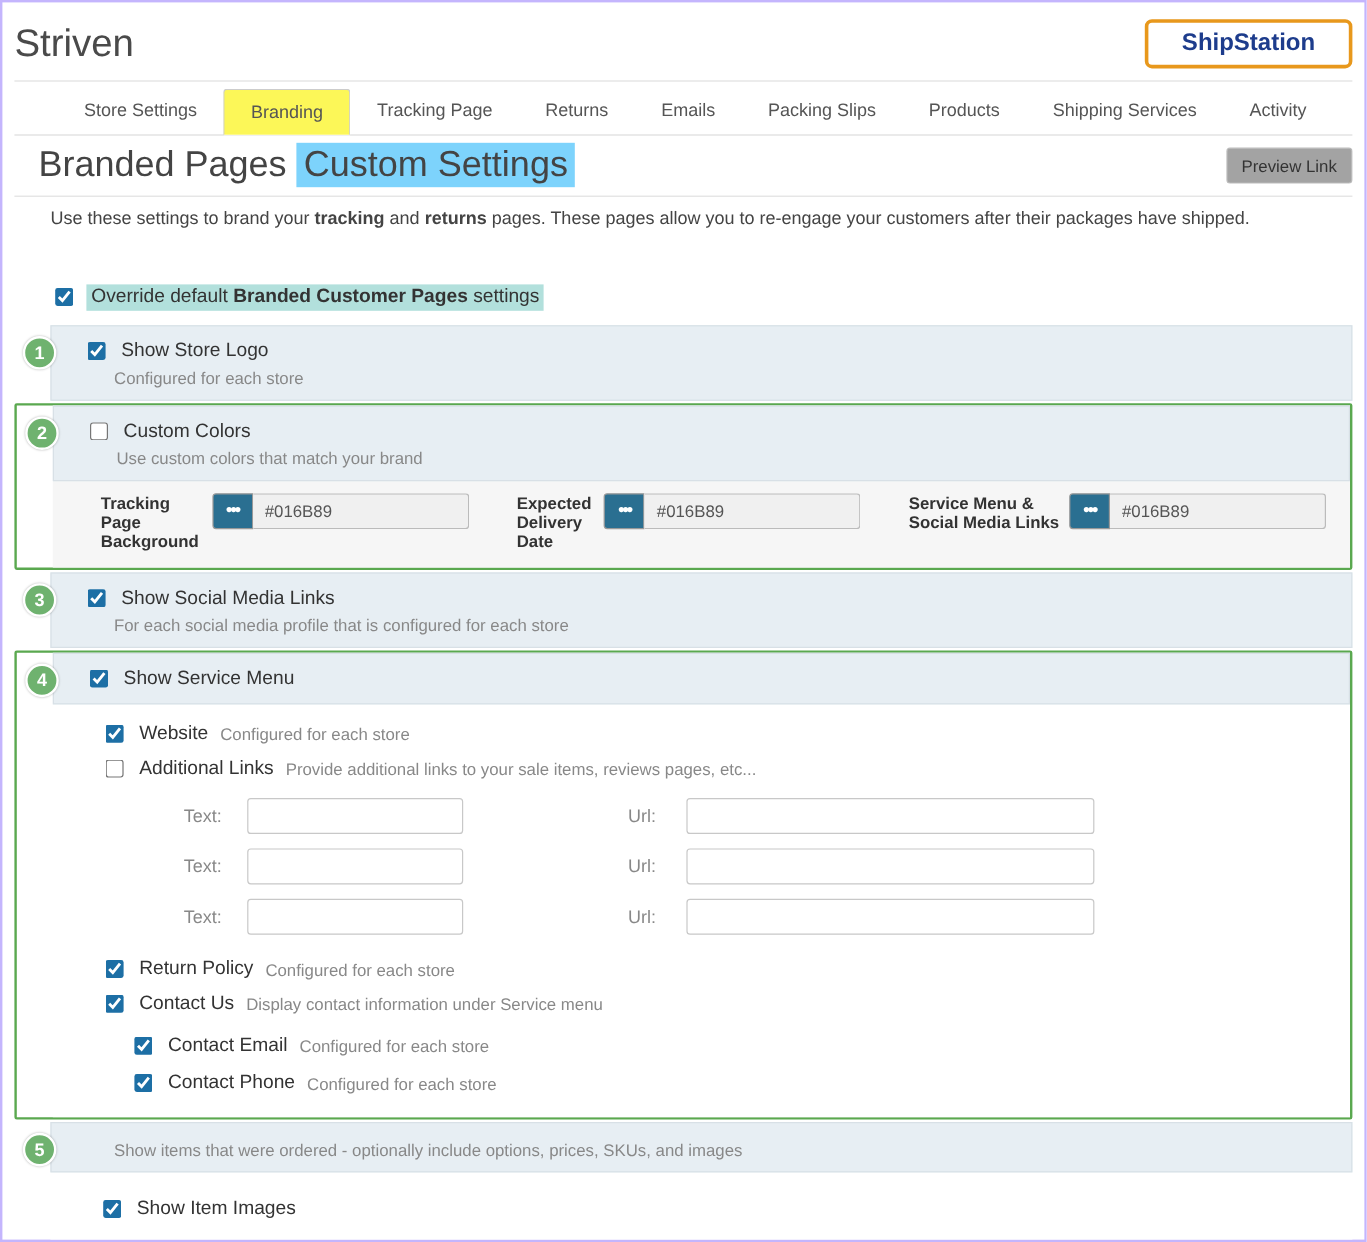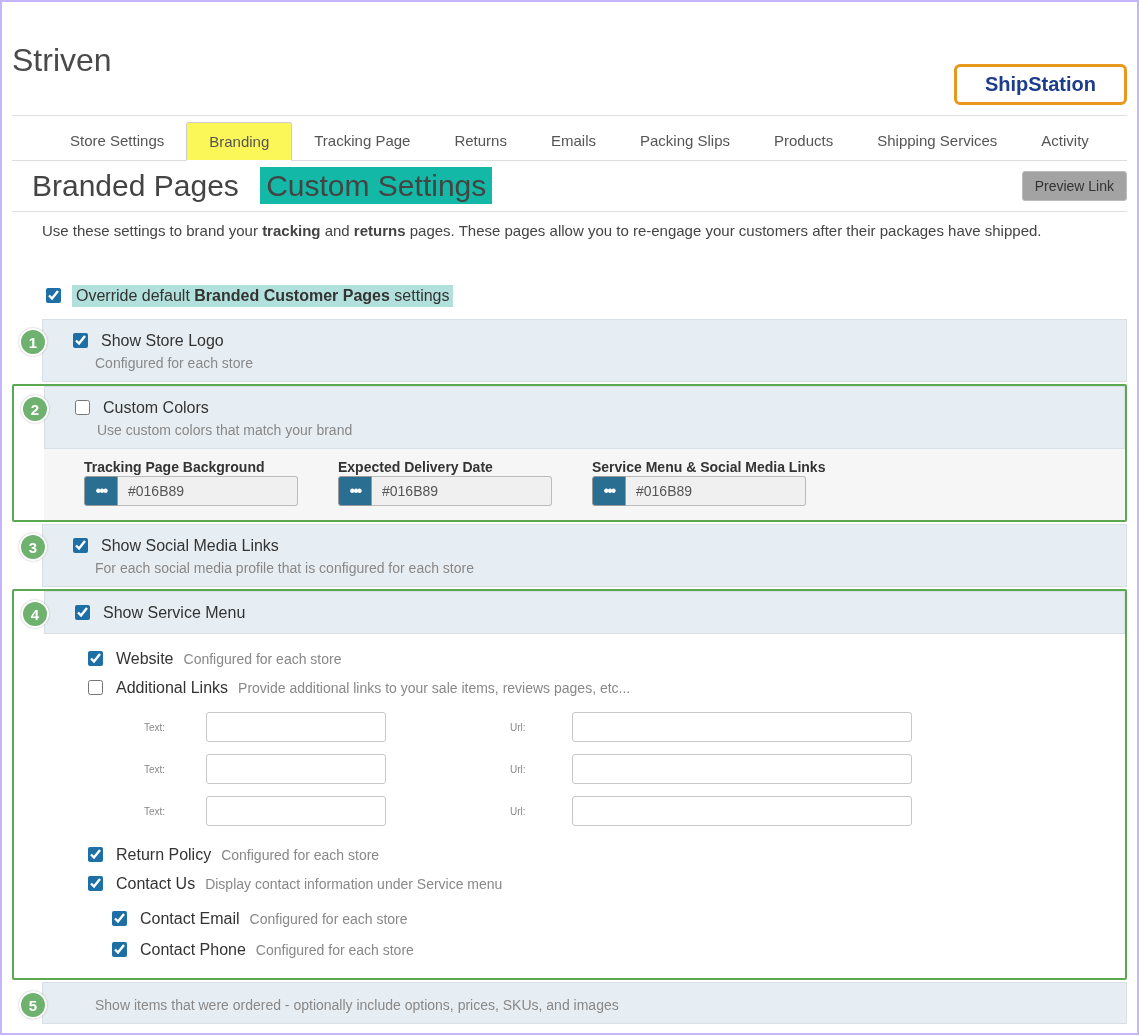--- a/index.html
+++ b/index.html
@@ -27,21 +27,20 @@
     color: #4a4a4a;
     font-weight: 400;
   }
   .ship-badge {
     border: 3px solid #e8981c;
     border-radius: 6px;
     padding: 6px 28px;
     color: #1d3c8c;
     font-weight: 700;
     font-size: 20px;
-    margin-top: 48px;
   }
   .hr { height:1px; background:#e0e0e0; margin: 0 0 6px 0;}
   .tabs {
     display: flex;
     gap: 0;
     border-bottom: 1px solid #ddd;
     padding-left: 36px;
   }
   .tab {
     padding: 10px 22px;
@@ -57,21 +56,21 @@
     margin-bottom: -1px;
   }
   .page-head {
     display: flex;
     justify-content: space-between;
     align-items: center;
     padding: 8px 0 8px 20px;
     border-bottom: 1px solid #e0e0e0;
   }
   .page-title { font-size: 30px; color:#444; }
-  .hl-title { background:#14b8a6; padding:2px 6px;margin-left:13px;}
+  .hl-title { background:#7dd3fc; padding:2px 6px;}
   .preview-btn {
     border:1px solid #bbb; border-radius:3px;
     background:#a3a3a3; font-size:14px;
     padding:6px 12px; color:#333;
   }
   .intro {
     padding: 10px 0 6px 30px;
     font-size: 15px; color:#444;
   }
   .override-row { padding: 2px 0 12px 30px; display:flex; align-items:flex-start; gap:8px;margin-top:38px;}
@@ -90,40 +89,40 @@
     width:28px; height:28px; border-radius:50%; border:2px solid #fff;
     background:#6fb26f; color:#fff; font-size:15px; font-weight:600;
     display:flex; align-items:center; justify-content:center;
     box-shadow:0 0 2px rgba(0,0,0,.3);
   }
   .section-body { margin-left:30px; padding:10px 20px 14px 40px; background:#f6f6f6;}
   .section-body.white { background:#fff;}
   .green-box { border:2px solid #5aa84f; border-radius:2px; }
 
   .color-row { display:flex; gap:40px; }
-  .color-col { display:flex; flex-direction:column; gap:1px; }
+  .color-col { display:flex; gap:1px; }
   .color-label { font-weight:600; font-size:14px; color:#333;}
   .color-input { display:flex; }
   .color-chip {
     width:34px; height:30px; background:#2a6f91; border:1px solid #999;
     border-radius:3px 0 0 3px; display:flex; align-items:center; justify-content:center;
     color:#fff; font-size:16px; letter-spacing:-2px;
   }
   .color-field {
     width:180px; height:30px; border:1px solid #bbb; border-left:0;
     border-radius:0 3px 3px 0; background:#f0f0f0;
     padding:0 10px; font-size:14px; color:#555;
   }
 
   .sub-row { display:flex; align-items:center; gap:10px; padding:4px 0; font-size:16px; color:#333;}
   .sub-row .hint { font-size:14px; color:#888;}
   .indent1 { padding-left:24px;}
   .link-grid { padding:4px 0 8px 60px;}
   .link-row { display:flex; align-items:center; gap:12px; padding:6px 0;}
-  .link-row label { width:50px; text-align:left; font-size:10px; color:#888;}
+  .link-row label { width:50px; text-align:center; font-size:15px; color:#888;}
   .txt-in { width:180px; height:30px; border:1px solid #c8c8c8; border-radius:3px; padding:0 8px;}
   .url-in { width:340px; height:30px; border:1px solid #c8c8c8; border-radius:3px; padding:0 8px;}
   .gap { width:100px;}
 </style>
 </head>
 <body>
 
 <div class="outer">
 
   <div class="topbar">

